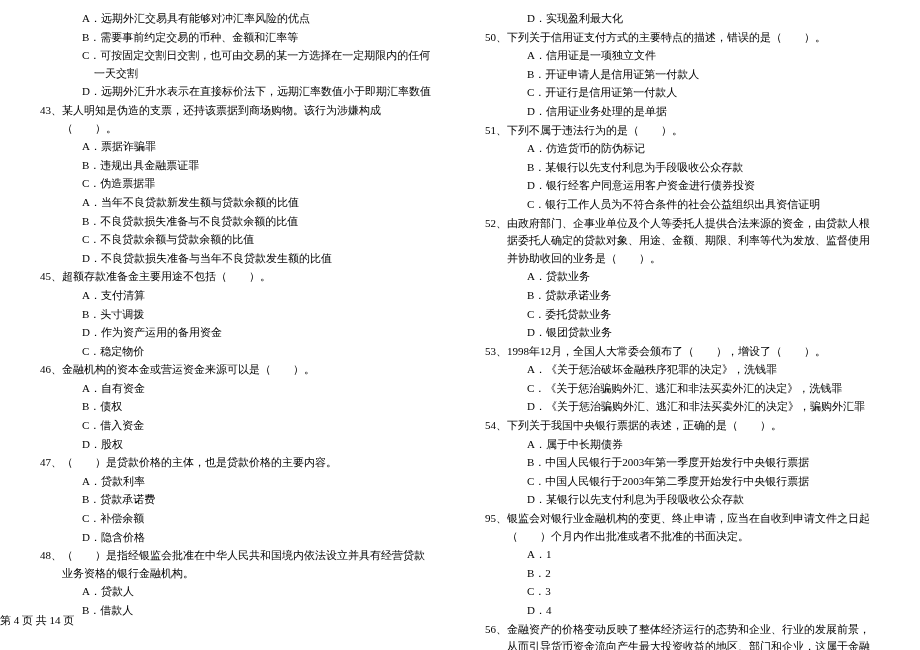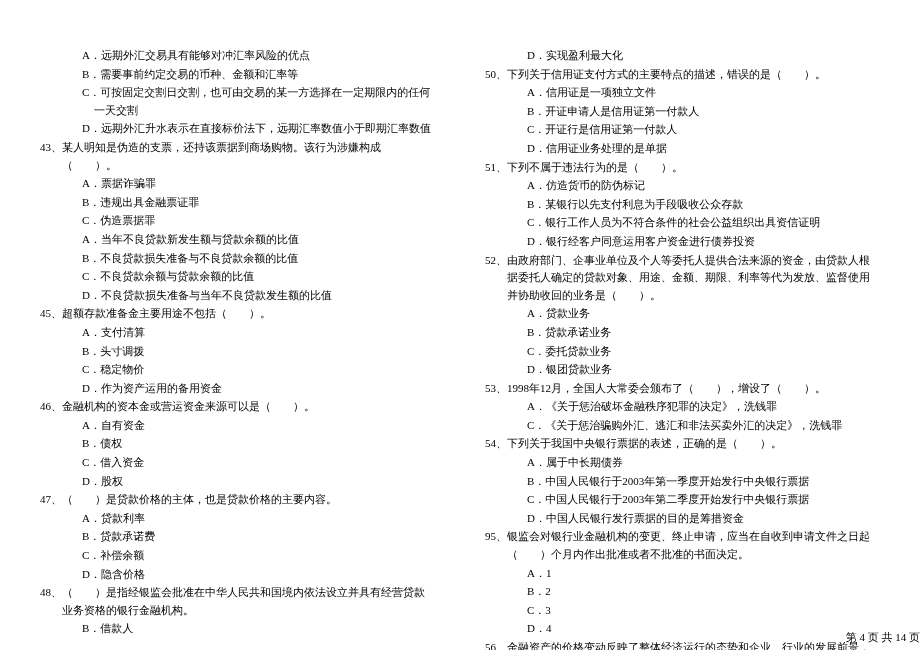--- a/index.html
+++ b/index.html
@@ -18,21 +18,20 @@
       position: relative;
     }
     .page {
       display: flex;
       padding: 10px 30px 30px 30px;
       height: 620px;
     }
     .column {
       flex: 1;
       padding: 0 10px;
-      margin-top: 37px;
     }
     .col-left {
       padding-right: 25px;
     }
     .col-right {
       padding-left: 25px;
       font-family: Liberation Serif, serif;
     }
     .option {
       padding-left: 54px;
@@ -40,23 +39,23 @@
       margin-bottom: 1px;
     }
     .question {
       padding-left: 22px;
       text-indent: -22px;
       margin-bottom: 1px;
       margin-top: 1px;
     }
     .footer {
       position: absolute;
-      bottom: 3px;
+      bottom: 20px;
       width: 100%;
-      text-align: right;
+      text-align: left;
       font-size: 11px;
     }
   </style>
 </head>
 <body>
 
 <div class="page">
   <div class="column col-left">
     <div class="option">A．远期外汇交易具有能够对冲汇率风险的优点</div>
     <div class="option">B．需要事前约定交易的币种、金额和汇率等</div>
@@ -69,70 +68,72 @@
     <div class="option">C．伪造票据罪</div>
 
     <div class="option">A．当年不良贷款新发生额与贷款余额的比值</div>
     <div class="option">B．不良贷款损失准备与不良贷款余额的比值</div>
     <div class="option">C．不良贷款余额与贷款余额的比值</div>
     <div class="option">D．不良贷款损失准备与当年不良贷款发生额的比值</div>
 
     <div class="question">45、超额存款准备金主要用途不包括（　　）。</div>
     <div class="option">A．支付清算</div>
     <div class="option">B．头寸调拨</div>
+    <div class="option">D．作为资产运用的备用资金</div>
     <div class="option">C．稳定物价</div>
-    <div class="option">D．作为资产运用的备用资金</div>
 
     <div class="question">46、金融机构的资本金或营运资金来源可以是（　　）。</div>
     <div class="option">A．自有资金</div>
     <div class="option">B．债权</div>
     <div class="option">C．借入资金</div>
     <div class="option">D．股权</div>
 
     <div class="question">47、（　　）是贷款价格的主体，也是贷款价格的主要内容。</div>
     <div class="option">A．贷款利率</div>
     <div class="option">B．贷款承诺费</div>
     <div class="option">C．补偿余额</div>
     <div class="option">D．隐含价格</div>
 
     <div class="question">48、（　　）是指经银监会批准在中华人民共和国境内依法设立并具有经营贷款业务资格的银行金融机构。</div>
+    <div class="option">A．贷款人</div>
     <div class="option">B．借款人</div>
 
   </div>
 
   <div class="column col-right">
     <div class="option">D．实现盈利最大化</div>
 
     <div class="question">50、下列关于信用证支付方式的主要特点的描述，错误的是（　　）。</div>
     <div class="option">A．信用证是一项独立文件</div>
     <div class="option">B．开证申请人是信用证第一付款人</div>
     <div class="option">C．开证行是信用证第一付款人</div>
     <div class="option">D．信用证业务处理的是单据</div>
 
     <div class="question">51、下列不属于违法行为的是（　　）。</div>
     <div class="option">A．仿造货币的防伪标记</div>
     <div class="option">B．某银行以先支付利息为手段吸收公众存款</div>
+    <div class="option">D．银行经客户同意运用客户资金进行债券投资</div>
     <div class="option">C．银行工作人员为不符合条件的社会公益组织出具资信证明</div>
-    <div class="option">D．银行经客户同意运用客户资金进行债券投资</div>
 
     <div class="question">52、由政府部门、企事业单位及个人等委托人提供合法来源的资金，由贷款人根据委托人确定的贷款对象、用途、金额、期限、利率等代为发放、监督使用并协助收回的业务是（　　）。</div>
     <div class="option">A．贷款业务</div>
     <div class="option">B．贷款承诺业务</div>
     <div class="option">C．委托贷款业务</div>
     <div class="option">D．银团贷款业务</div>
 
     <div class="question">53、1998年12月，全国人大常委会颁布了（　　），增设了（　　）。</div>
     <div class="option">A．《关于惩治破坏金融秩序犯罪的决定》，洗钱罪</div>
     <div class="option">C．《关于惩治骗购外汇、逃汇和非法买卖外汇的决定》，洗钱罪</div>
+    <div class="option">D．《关于惩治骗购外汇、逃汇和非法买卖外汇的决定》，骗购外汇罪</div>
 
     <div class="question">54、下列关于我国中央银行票据的表述，正确的是（　　）。</div>
     <div class="option">A．属于中长期债券</div>
     <div class="option">B．中国人民银行于2003年第一季度开始发行中央银行票据</div>
     <div class="option">C．中国人民银行于2003年第二季度开始发行中央银行票据</div>
-    <div class="option">D．中国人民银行发行票据的目的是筹措资金</div>
+    <div class="option">D．某银行以先支付利息为手段吸收公众存款</div>
 
     <div class="question">95、银监会对银行业金融机构的变更、终止申请，应当在自收到申请文件之日起（　　）个月内作出批准或者不批准的书面决定。</div>
     <div class="option">A．1</div>
     <div class="option">B．2</div>
     <div class="option">C．3</div>
     <div class="option">D．4</div>
 
     <div class="question">56、金融资产的价格变动反映了整体经济运行的态势和企业、行业的发展前景，从而引导货币资金流向产生最大投资收益的地区、部门和企业，这属于金融市场的（　　）功能。</div>
 
   </div>

